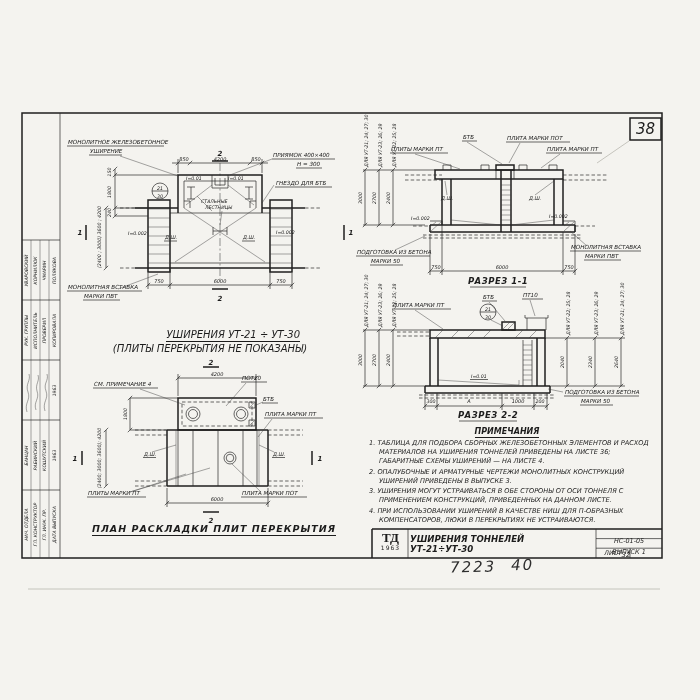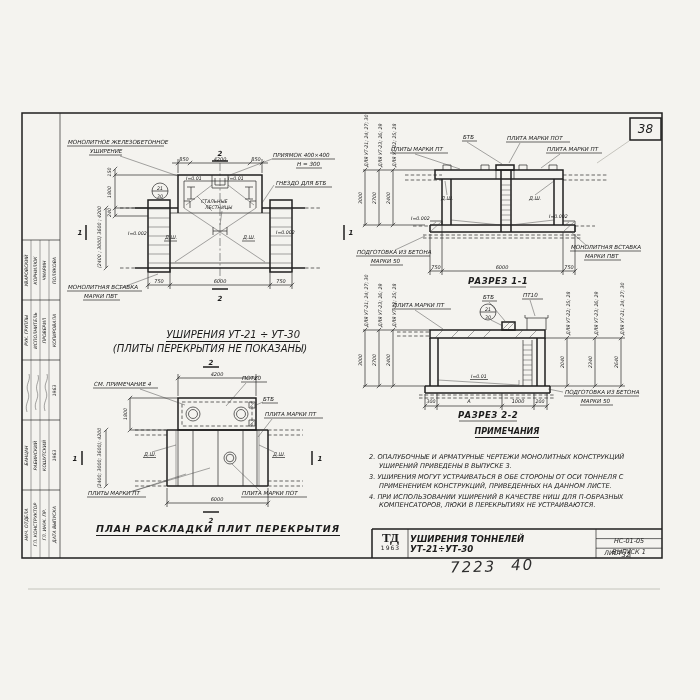--- a/index.html
+++ b/index.html
@@ -45,21 +45,21 @@
   </g>
   <g>
     <path class="lt" d="M372,529 H662 M372,529 V558"></path>
     <path class="ln" d="M408,529 V558 M596,529 V558 M596,538.6 H662 M596,548.2 H662 M630,548.2 V558"></path>
   </g>
   <rect x="630" y="118" width="31" height="22" class="lt"></rect>
   <path class="crease" d="M597,163 L629,141"></path>
   <path class="crease" d="M28,589 H660"></path>
 </svg>
 
-<div class="abs hdiv" style="left:630px;top:118px;width:31px;height:22px;display:flex;align-items:center;justify-content:center;font-size:12px">38</div>
+<div class="abs hdiv" style="left:630px;top:118px;width:31px;height:22px;display:flex;align-items:center;justify-content:center;font-size:15px">38</div>
 
 <div class="stamp-cell" style="left:22px;top:240px;width:9px;height:60px">
     <span class="rot">Уваровский</span>
   </div>
 <div class="stamp-cell" style="left:31px;top:240px;width:9px;height:60px">
     <span class="rot">Корнилюк</span>
   </div>
 <div class="stamp-cell" style="left:40px;top:240px;width:9px;height:60px">
     <span class="rot">Чмарин</span>
   </div>
@@ -376,24 +376,25 @@
     <text class="tc" x="210" y="104">Подготовка из бетона</text>
     <text class="tc" x="226" y="113">марки 50</text>
     <path class="ln" d="M209,106 H284 M225,115 H258"></path>
       <path class="tn" d="M208,102 L193,99"></path>
   </g>
   <text class="t85 mid" x="133" y="128">Разрез 2-2</text>
   <path class="ln" d="M104,131 H162"></path>
 </svg>
 
 <div class="abs" style="left:357px;top:427px;width:300px">
-  <div class="hdiv" style="text-align:center;font-size:8px;font-weight:bold;margin-bottom:17px">
+  <div class="hdiv" style="text-align:center;font-size:8px;font-weight:bold;margin-bottom:3px">
     <span class="utitle">Примечания</span>
   </div>
   <div class="notes" style="padding-left:12px">
+    <div class="note-item">1. Таблица для подбора сборных железобетонных элементов и расход материалов на уширения тоннелей приведены на листе 36; габаритные схемы уширений — на листе 4.</div>
     <div class="note-item">2. Опалубочные и арматурные чертежи монолитных конструкций уширений приведены в выпуске 3.</div>
     <div class="note-item">3. Уширения могут устраиваться в обе стороны от оси тоннеля с применением конструкций, приведенных на данном листе.</div>
     <div class="note-item">4. При использовании уширений в качестве ниш для П-образных компенсаторов, люки в перекрытиях не устраиваются.</div>
   </div>
 </div>
 
 <svg class="abs" style="left:60px;top:358px" width="295" height="160" viewBox="0 0 295 160">
   <defs>
       <path id="tkD" d="M-2.2,2.2 L2.2,-2.2" class="ln"></path>
     </defs>
@@ -458,21 +459,21 @@
     <text class="t47 mid" x="67" y="56" transform="rotate(-90 67 56)">1800</text>
     <text class="t47 mid" x="41" y="100" transform="rotate(-90 41 100)">(2400; 3000; 3600); 4200</text>
     <text class="t5 mid" x="157" y="142.5">6000</text>
     <text class="t7 mid" x="151" y="7">2</text>
     <text class="t7 mid" x="151" y="165">2</text>
     <text class="t7 mid" x="15" y="103">1</text>
     <text class="t7 mid" x="260" y="103">1</text>
   </g>
 </svg>
 
-<div class="abs hdiv" style="left:80px;top:523px;width:260px;text-align:right;font-size:9.5px;font-weight:bold;letter-spacing:1px">
+<div class="abs hdiv" style="left:92px;top:523px;width:260px;text-align:left;font-size:9.5px;font-weight:bold;letter-spacing:1px">
   <span class="utitle">План раскладки плит перекрытия</span>
 </div>
 
 <div class="abs" style="left:374px;top:531px;width:33px;text-align:center">
   <div style="font-family:Liberation Serif, serif;font-weight:bold;font-size:13px;line-height:13px">ТД</div>
   <div style="font-size:6px;letter-spacing:1px">1963</div>
 </div>
 <div class="abs hdiv" style="left:410px;top:529px;width:156px;height:29px;display:flex;align-items:center;justify-content:center;font-size:8.6px;font-weight:bold">Уширения тоннелей УТ-21÷УТ-30</div>
 <div class="abs hdiv" style="left:598px;top:529px;width:62px;height:23px;display:flex;align-items:center;justify-content:center;font-size:6.4px">НС-01-05</div>
 <div class="abs hdiv" style="left:598px;top:538.6px;width:62px;height:27px;display:flex;align-items:center;justify-content:center;font-size:6.4px">Выпуск 1</div>

